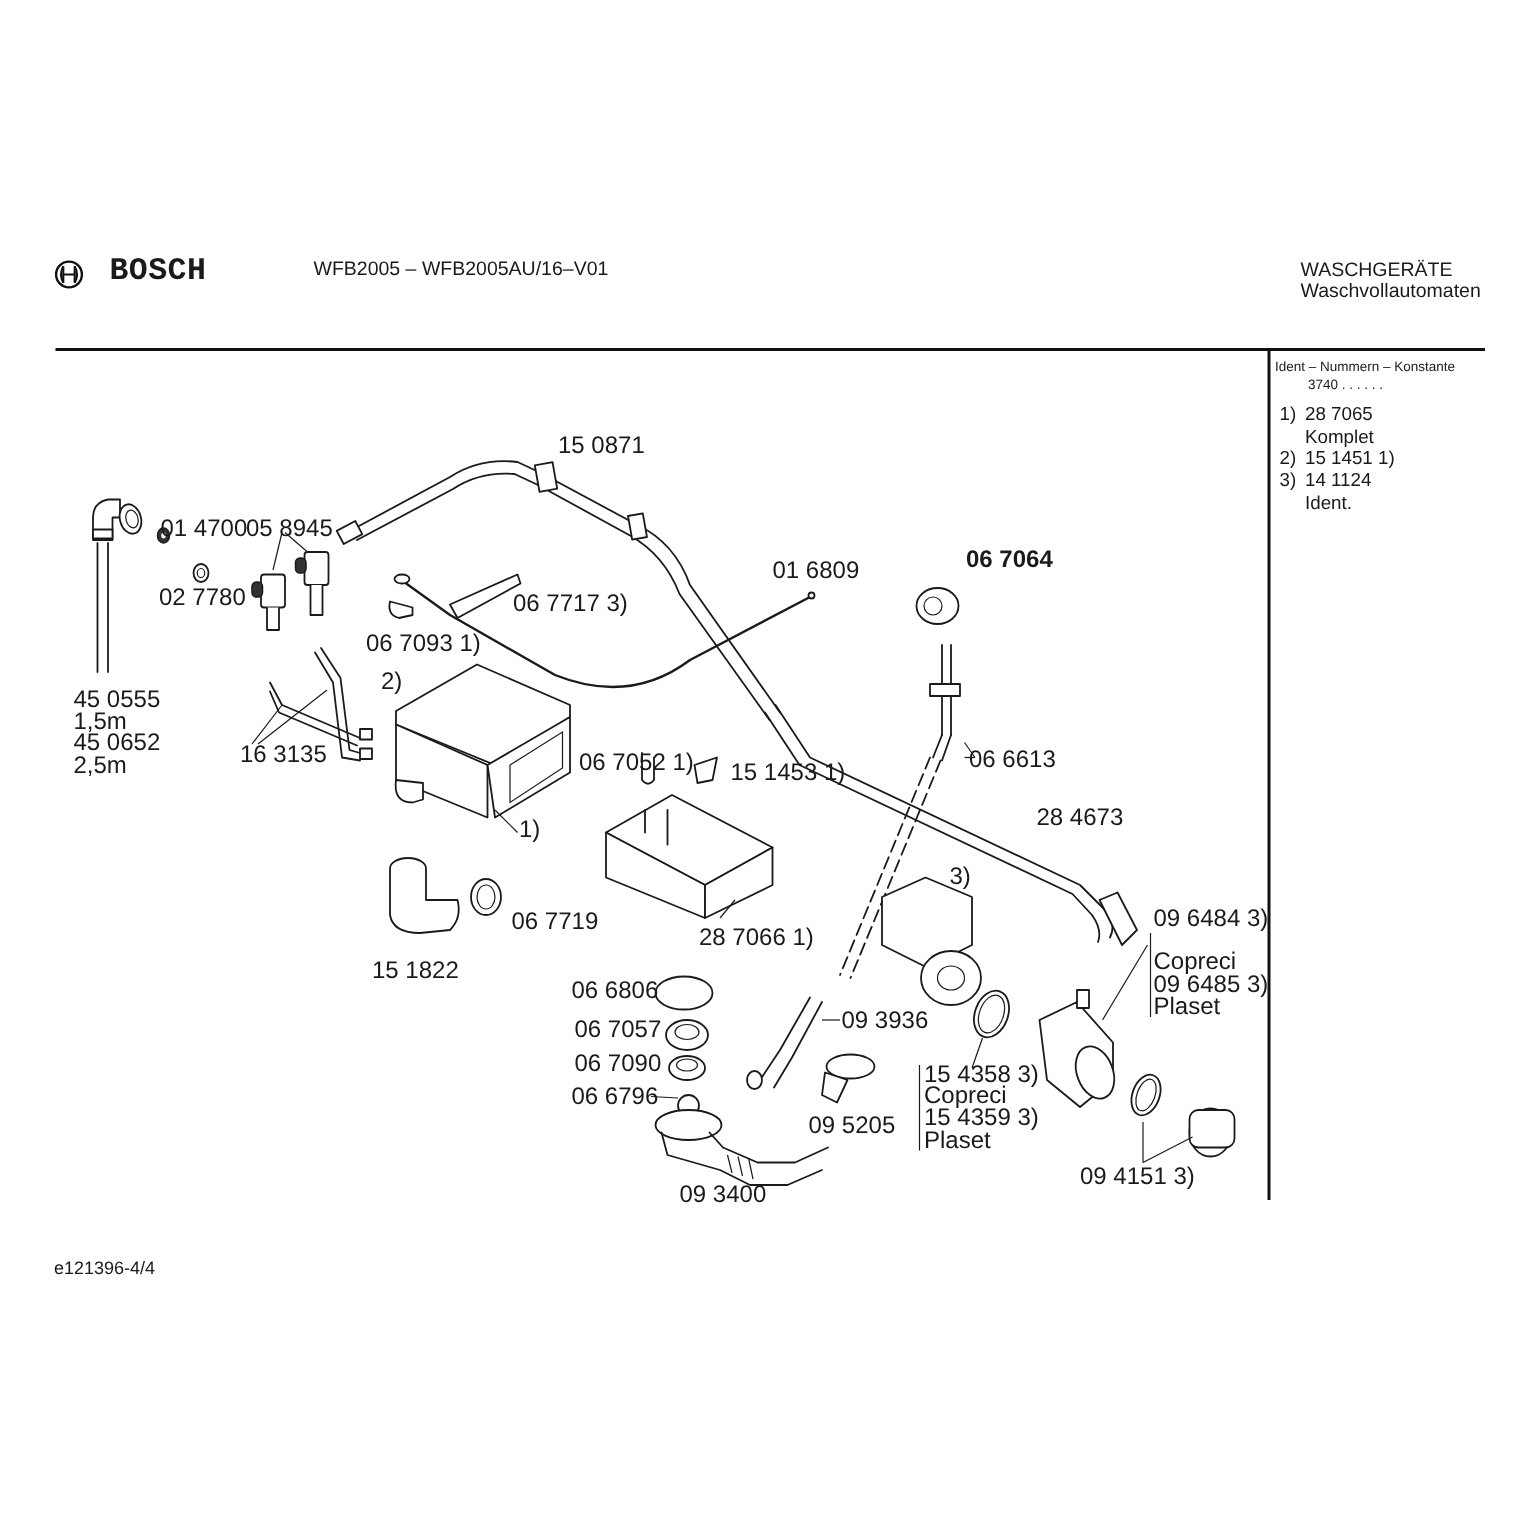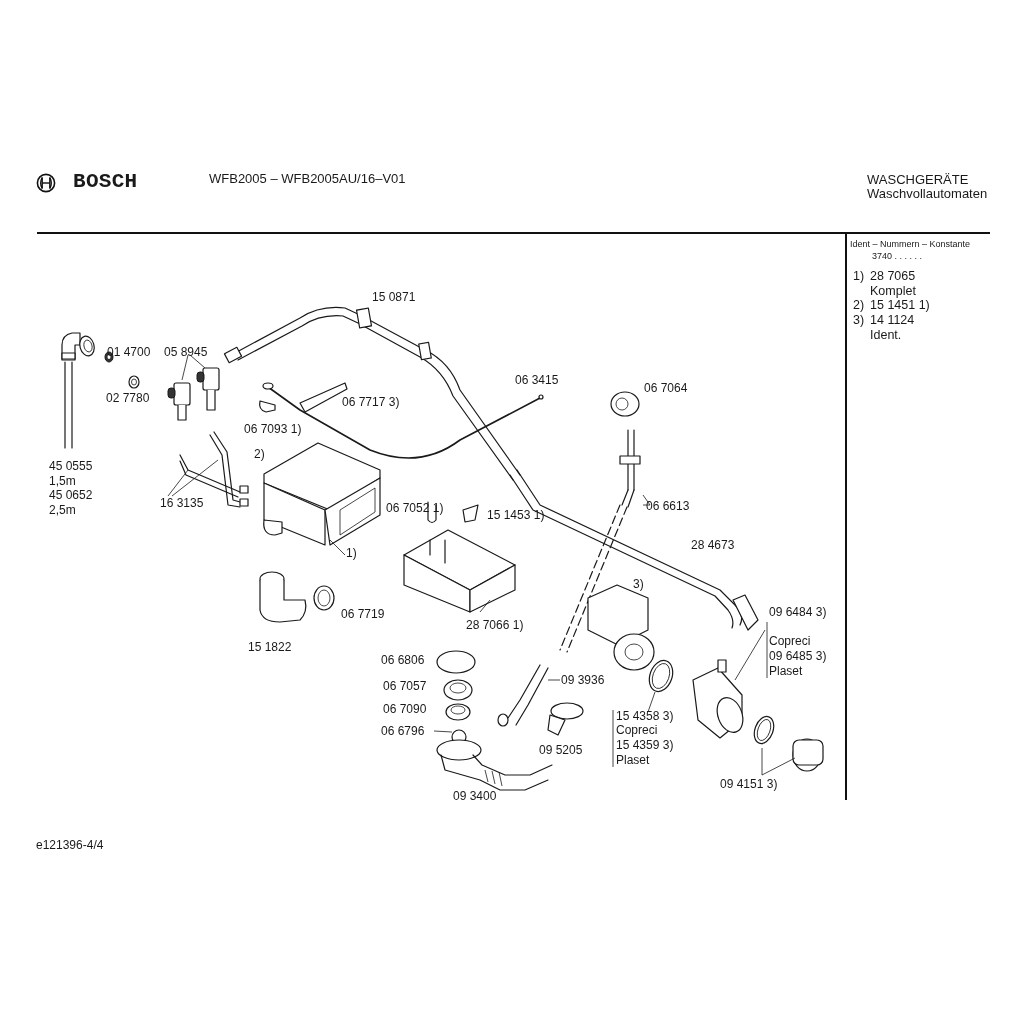--- a/index.html
+++ b/index.html
@@ -1,19 +1,19 @@
 <!DOCTYPE html>
 <html><head>
 <meta charset="utf-8">
 <style>
   html, body { margin:0; padding:0; background:#ffffff; }
   body { width:1024px; height:1024px; position:relative; overflow:hidden;
          font-family:"Liberation Sans", sans-serif; color:#111; }
   .abs { position:absolute; }
-  .t { position:absolute; font-size:12px; line-height:15px; white-space:nowrap; color:#1a1a1a; }
+  .t { position:absolute; font-size:16px; line-height:15px; white-space:nowrap; color:#1a1a1a; }
   .hdr-title { font-size:13px; }
   .brand { font-weight:bold; font-size:21px; letter-spacing:0.3px;font-family:Liberation Mono, monospace; }
   .side-sm { font-size:9px; line-height:11px; }
   .side { font-size:12.5px; line-height:14.6px; }
   svg.dwg { position:absolute; left:0; top:0; }
   svg.dwg .s { fill:none; stroke:#1a1a1a; stroke-width:1.2; stroke-linecap:round; stroke-linejoin:round; }
   svg.dwg .sw { fill:#fff; stroke:#1a1a1a; stroke-width:1.2; stroke-linejoin:round; }
   svg.dwg .th { fill:none; stroke:#1a1a1a; stroke-width:0.8; }
   svg.dwg .dk { fill:#333; stroke:#1a1a1a; stroke-width:1; }
 </style>
@@ -211,22 +211,22 @@
   </g>
 
   <line class="th" x1="767" y1="622" x2="767" y2="678"></line>
   <line class="th" x1="613" y1="710" x2="613" y2="767"></line>
 </svg>
 
 <div class="t" style="left:372px;top:290px;">15 0871</div>
 <div class="t" style="left:107px;top:345px;">01 4700</div>
 <div class="t" style="left:164px;top:345px;">05 8945</div>
 <div class="t" style="left:106px;top:391px;">02 7780</div>
-<div class="t" style="left:515px;top:373px;">06 3415</div>
-<div class="t" style="left:644px;top:381px;">06 7064</div>
+<div class="t" style="left:515px;top:373px;">01 6809</div>
+<div class="t" style="left:644px;top:366px;font-weight:bold;">06 7064</div>
 <div class="t" style="left:342px;top:395px;">06 7717  3)</div>
 <div class="t" style="left:244px;top:422px;text-align:right;">06 7093  1)</div>
 <div class="t" style="left:254px;top:447px;">2)</div>
 <div class="t" style="left:49px;top:459px;">45 0555</div>
 <div class="t" style="left:49px;top:474px;">1,5m</div>
 <div class="t" style="left:49px;top:488px;">45 0652</div>
 <div class="t" style="left:49px;top:503px;">2,5m</div>
 <div class="t" style="left:160px;top:496px;">16 3135</div>
 <div class="t" style="left:386px;top:501px;">06 7052  1)</div>
 <div class="t" style="left:487px;top:508px;">15 1453  1)</div>

